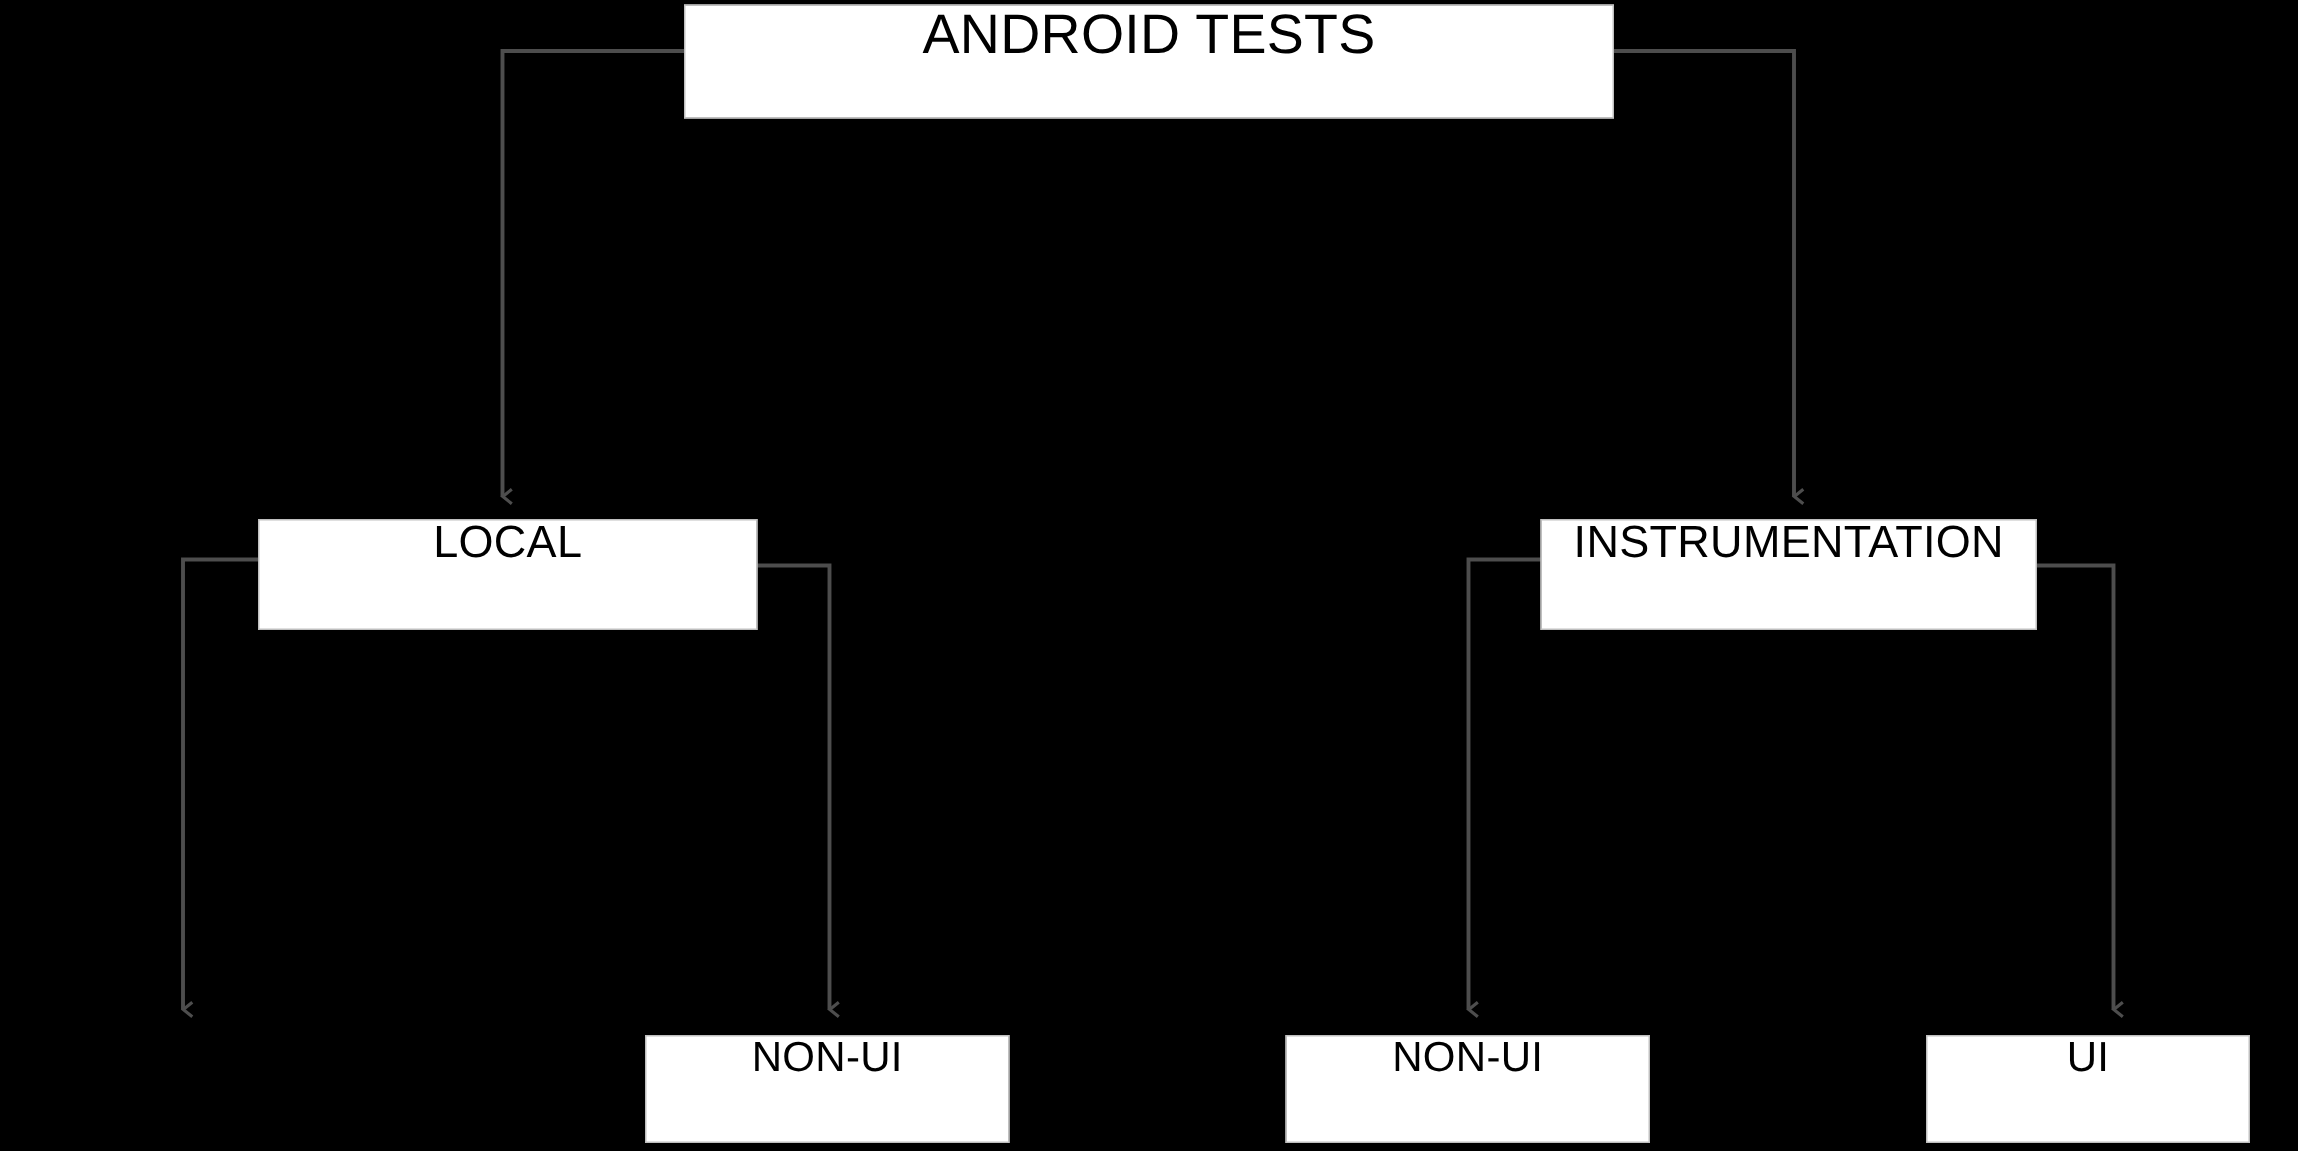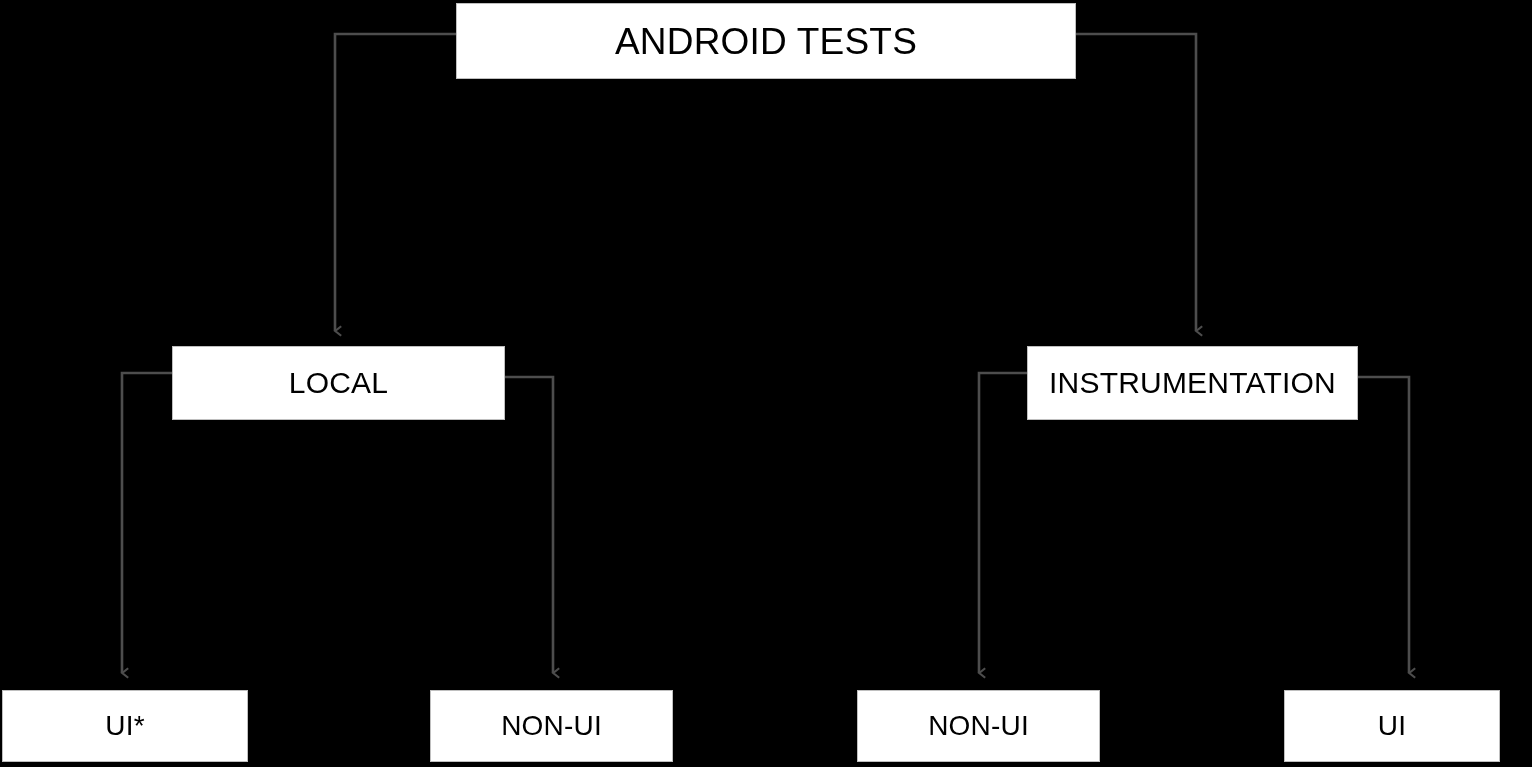--- a/index.html
+++ b/index.html
@@ -21,21 +21,20 @@
     top: 0;
     width: 1532px;
     height: 767px;
   }
   .node {
     position: absolute;
     background: #ffffff;
     border: 1px solid #bfbfbf;
     box-sizing: border-box;
     display: flex;
-    align-items: center;
     justify-content: center;
     color: #000000;
     letter-spacing: 0.2px;
     white-space: nowrap;
   }
   .node-label {
     display: block;
     line-height: 1;
     font-weight: 400;
   }
@@ -91,23 +90,20 @@
   </div>
 
   <div class="node" id="node-local">
     <span class="node-label">LOCAL</span>
   </div>
 
   <div class="node" id="node-instr">
     <span class="node-label">INSTRUMENTATION</span>
   </div>
 
-  <div class="node" id="node-lui">
-    <span class="node-label">UI*</span>
-  </div>
 
   <div class="node" id="node-lnonui">
     <span class="node-label">NON-UI</span>
   </div>
 
   <div class="node" id="node-inonui">
     <span class="node-label">NON-UI</span>
   </div>
 
   <div class="node" id="node-iui">

